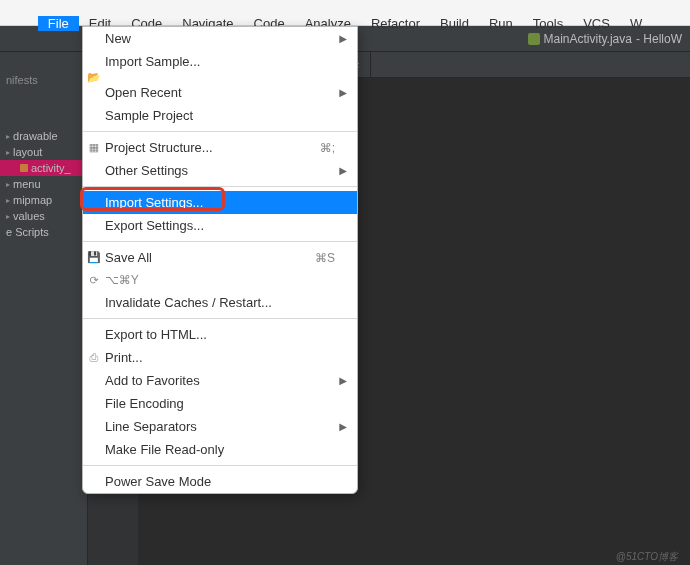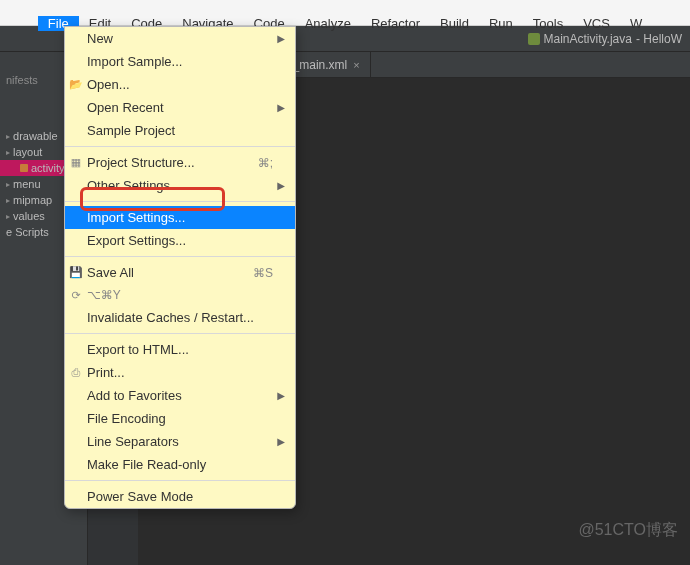--- a/index.html
+++ b/index.html
@@ -36,31 +36,31 @@
     .gutter { width: 50px; background: #313335; color: #606366; text-align: right; padding: 4px 8px 4px 0; line-height: 22px; position: relative; }
     .gutter-line { height: 22px; }
     .gutter-badge { position: absolute; left: 2px; width: 8px; height: 8px; background: #c77b3a; border-radius: 2px; top: 74px; }
     .gutter-dot { position: absolute; left: 4px; width: 6px; height: 6px; background: #4a86c7; border-radius: 3px; top: 228px; }
     .code-lines { flex: 1; padding: 4px 0 4px 10px; line-height: 22px; white-space: pre; color: #a9b7c6; }
     .kw { color: #cc7832; }
     .ann { color: #bbb529; }
     .dots { background: #4d4d4d; padding: 0 4px; border-radius: 2px; }
     .fold { color: #888; font-size: 10px; }
     
-    .dropdown { position: absolute; top: 26px; left: 64px; width: 232px; background: #fef9c3; border: 1px solid #b8b8b8; box-shadow: 2px 4px 12px rgba(0,0,0,0.3); border-radius: 0 0 6px 6px; font-size: 13px; color: #333; z-index: 100; }
+    .dropdown { position: absolute; top: 26px; left: 82px; width: 276px; background: #ffffff; border: 1px solid #b8b8b8; box-shadow: 2px 4px 12px rgba(0,0,0,0.3); border-radius: 0 0 6px 6px; font-size: 13px; color: #333; z-index: 100; }
     .menu-item { padding: 4px 22px; display: flex; align-items: center; position: relative; cursor: pointer; }
     .menu-item.highlighted { background: #0a84ff; color: white; }
     .menu-item .label { flex: 1; }
     .menu-item .shortcut { color: #888; font-size: 12px; }
     .menu-item .arrow { position: absolute; right: 10px; font-size: 10px; color: #666; }
     .menu-item .icon { position: absolute; left: 4px; width: 14px; text-align: center; font-size: 11px; color: #888; }
     .menu-sep { height: 1px; background: #d8d8d8; margin: 4px 0; }
     .highlight-box { position: absolute; border: 3px solid #d93a2b; border-radius: 6px; pointer-events: none; top: 187px; left: 80px; width: 145px; height: 24px; z-index: 101; }
     
-    .watermark { position: absolute; bottom: 24px; right: 12px; color: #666; font-size: 16px; }
+    .watermark { position: absolute; bottom: 1px; right: 12px; color: #666; font-size: 10px; font-style: italic; }
   </style>
 </head>
 <body>
 
 <div class="menubar">
   <span class="app-name">d Studio</span>
   <div id="menubar-items" style="display: flex; height: 100%; margin-top: 16px;">
       <div class="menubar-item active">File</div>
       <div class="menubar-item">Edit</div>
       <div class="menubar-item">Code</div>
@@ -158,21 +158,20 @@
 <div class="dropdown" id="dropdown">
     <div class="menu-item">
       <span class="label">New</span>
       <span class="arrow">▶</span>
     </div>
     <div class="menu-item">
       <span class="label">Import Sample...</span>
     </div>
     <div class="menu-item">
       <span class="icon">📂</span>
-      <span class="label">Open...</span>
     </div>
     <div class="menu-item">
       <span class="label">Open Recent</span>
       <span class="arrow">▶</span>
     </div>
     <div class="menu-item">
       <span class="label">Sample Project</span>
     </div>
     <div class="menu-sep"></div>
     <div class="menu-item">

